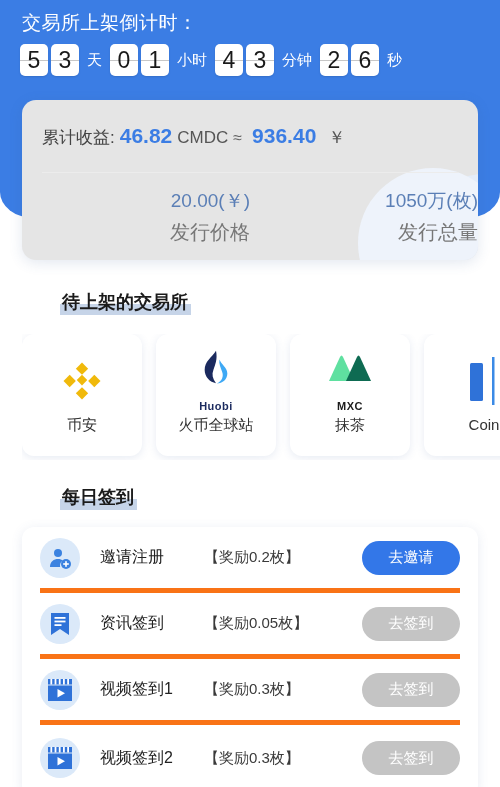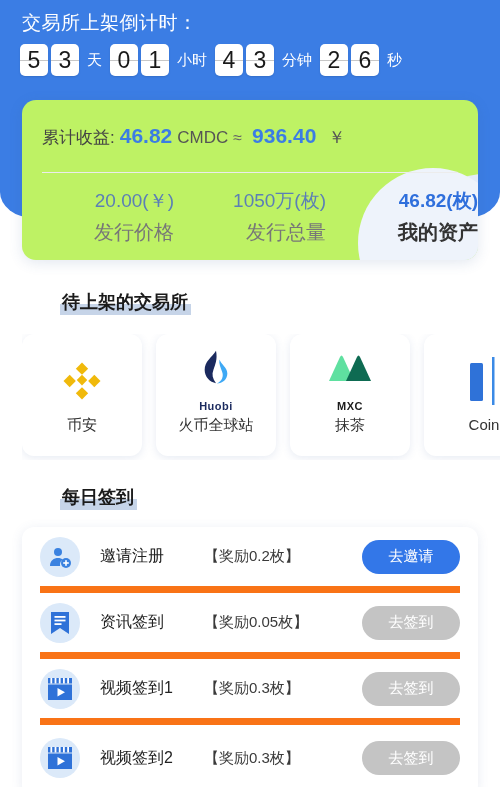--- a/index.html
+++ b/index.html
@@ -37,21 +37,21 @@
     height: 1px; background: rgba(0,0,0,.22);
   }
   .cd-unit {
     color: #ffffff; font-size: 15px; margin: 0 8px 0 5px;
     white-space: nowrap;
   }
 
   
   .stat-card {
     position: absolute; left: 22px; top: 100px; width: 456px; height: 160px;
-    background: #bef264; border-radius: 14px;
+    background: #e5e5e5; border-radius: 14px;
     box-shadow: 0 3px 14px rgba(60,90,150,.14);
     overflow: hidden;
   }
   .stat-card .blob1 {
     position: absolute; right: -30px; bottom: -58px;
     width: 150px; height: 150px; border-radius: 50%;
     background: #eef3fb;
   }
   .stat-card .blob2 {
     position: absolute; right: -66px; bottom: -34px;
@@ -116,21 +116,21 @@
 
   
   .signin-card {
     position: absolute; left: 22px; top: 527px; width: 456px; height: 270px;
     background: #ffffff; border-radius: 12px;
     box-shadow: 0 2px 12px rgba(70,100,160,.12);
   }
   .si-row {
     position: relative; height: 66px; margin: 0 18px;
     display: flex; align-items: center;
-    border-bottom: 7px solid #f97316;
+    border-bottom: 5px solid #f97316;
   }
   .si-row:last-child { border-bottom: none; }
   .si-icon {
     width: 40px; height: 40px; border-radius: 50%; background: #dbe9f9;
     display: flex; align-items: center; justify-content: center;
     flex: 0 0 40px;
   }
   .si-label { font-size: 16px; color: #222; margin-left: 20px; width: 104px; }
   .si-reward { font-size: 15px; color: #3a3a3a; flex: 1; text-align: left; }
   .si-btn {
@@ -180,24 +180,20 @@
     <div class="divider"></div>
     <div class="stats" id="stats">
         <div class="stat">
           <div class="v">20.00(￥)</div>
           <div class="k">发行价格</div>
         </div>
         <div class="stat">
           <div class="v">1050万(枚)</div>
           <div class="k">发行总量</div>
         </div>
-        <div class="stat accent">
-          <div class="v">46.82(枚)</div>
-          <div class="k">我的资产</div>
-        </div>
       </div>
   </div>
 
   <div class="sec-title" id="t-exchange">
     <span class="hl">待上架的交易所</span>
   </div>
   <div class="ex-row" id="exchanges">
       <div class="ex-card">
         <div class="ex-logo">
           <svg width="44" height="44" viewBox="0 0 100 100">

